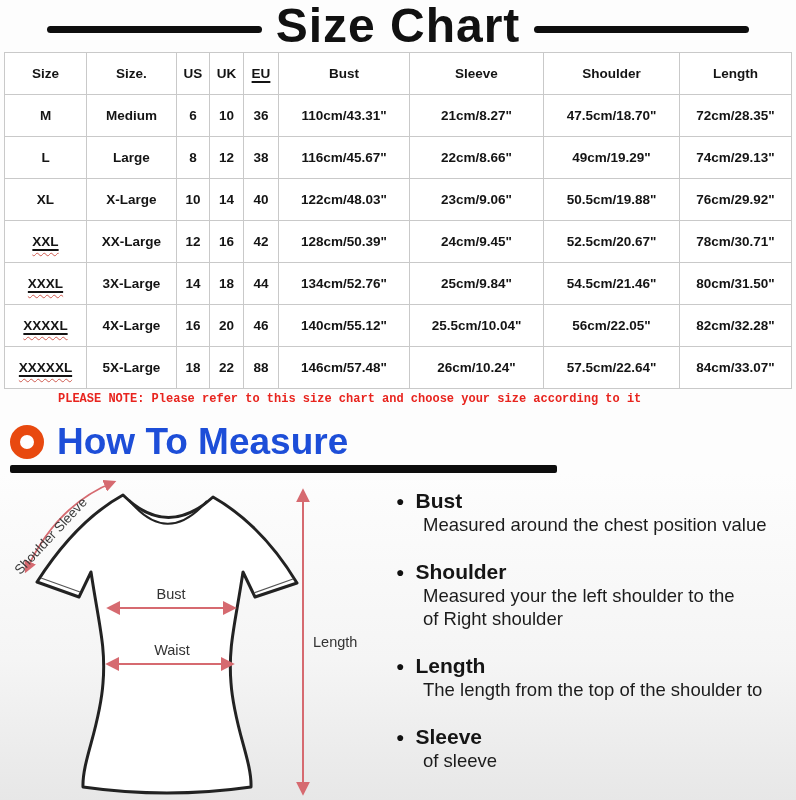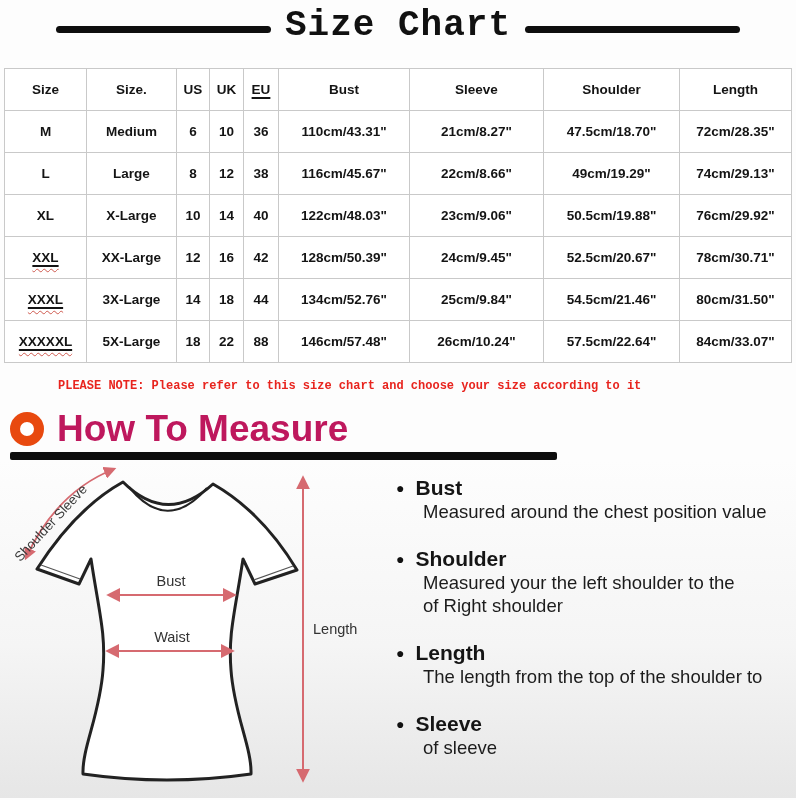--- a/index.html
+++ b/index.html
@@ -3,39 +3,39 @@
 <meta charset="utf-8">
 <style>
   * { margin:0; padding:0; box-sizing:border-box; }
   html,body { width:796px; height:800px; overflow:hidden; background:#fdfdfd;
               font-family:"Liberation Sans", sans-serif; color:#111; }
 
   
   .title-row { display:flex; align-items:center; justify-content:center;
                height:52px; gap:14px; }
   .title-line { height:7px; background:#0e0e0e; border-radius:4px; flex:0 0 215px; margin-top:6px; }
-  .page-title { font-family:Liberation Mono, monospace; font-weight:700; font-size:36px;
+  .page-title { font-family:Liberation Sans, sans-serif; font-weight:700; font-size:48px;
                 line-height:1; letter-spacing:1px; }
 
   
-  table.size-table { border-collapse:collapse; table-layout:fixed; margin:16px auto; width:787px; }
+  table.size-table { border-collapse:collapse; table-layout:fixed; margin:0 auto; width:787px; }
   .size-table th, .size-table td {
       border:1px solid #c9c9c9; background:#fff; text-align:center; vertical-align:middle;
       height:42px; font-weight:bold; font-size:13.5px; color:#141414; padding:0 2px; }
   .u-black { text-decoration:underline; text-decoration-thickness:1.5px; text-underline-offset:3px; }
   .u-wavy  { text-decoration:underline wavy #cf5a50; text-decoration-thickness:1px; text-underline-offset:6px; }
 
   
   .note { margin:3px 0 16px 58px; font-family:"Liberation Mono", monospace;
           font-size:12px; font-weight:bold; color:#e8241e; white-space:nowrap; }
 
   
   .measure-head { display:flex; align-items:center; gap:13px; margin:3px 0 0 10px; height:40px; }
   .ring-icon { width:34px; height:34px; border-radius:50%; border:10px solid #e8490f; background:#fff; }
-  .measure-title { font-size:37px; font-weight:800; letter-spacing:0; color:#be185d; }
+  .measure-title { font-size:37px; font-weight:800; letter-spacing:0; color:#1d4ed8; }
   .head-bar { width:547px; height:8px; background:#0d0d0d; border-radius:2px; margin:3px 0 0 10px; }
 
   
   .measure-section { display:flex; height:338px;
       background:linear-gradient(180deg,#fdfdfd 0%, #f5f5f5 55%, #e6e6e6 100%); }
   .diagram-wrap { flex:0 0 380px; }
   .bullets { flex:1; padding:16px 6px 0 16px; }
   .m-item { margin-bottom:23px; }
   .m-title-row { display:flex; align-items:center; gap:11px; }
   .m-bullet { font-size:14px; line-height:1; color:#111; }
@@ -129,20 +129,31 @@
         <td>3X-Large</td>
         <td>14</td>
         <td>18</td>
         <td>44</td>
         <td>134cm/52.76"</td>
         <td>25cm/9.84"</td>
         <td>54.5cm/21.46"</td>
         <td>80cm/31.50"</td>
       </tr>
       <tr>
+        <td><span class="u-black"><span class="u-wavy">XXXXL</span></span></td>
+        <td>4X-Large</td>
+        <td>16</td>
+        <td>20</td>
+        <td>46</td>
+        <td>140cm/55.12"</td>
+        <td>25.5cm/10.04"</td>
+        <td>56cm/22.05"</td>
+        <td>82cm/32.28"</td>
+      </tr>
+      <tr>
         <td><span class="u-black"><span class="u-wavy">XXXXXL</span></span></td>
         <td>5X-Large</td>
         <td>18</td>
         <td>22</td>
         <td>88</td>
         <td>146cm/57.48"</td>
         <td>26cm/10.24"</td>
         <td>57.5cm/22.64"</td>
         <td>84cm/33.07"</td>
       </tr>

